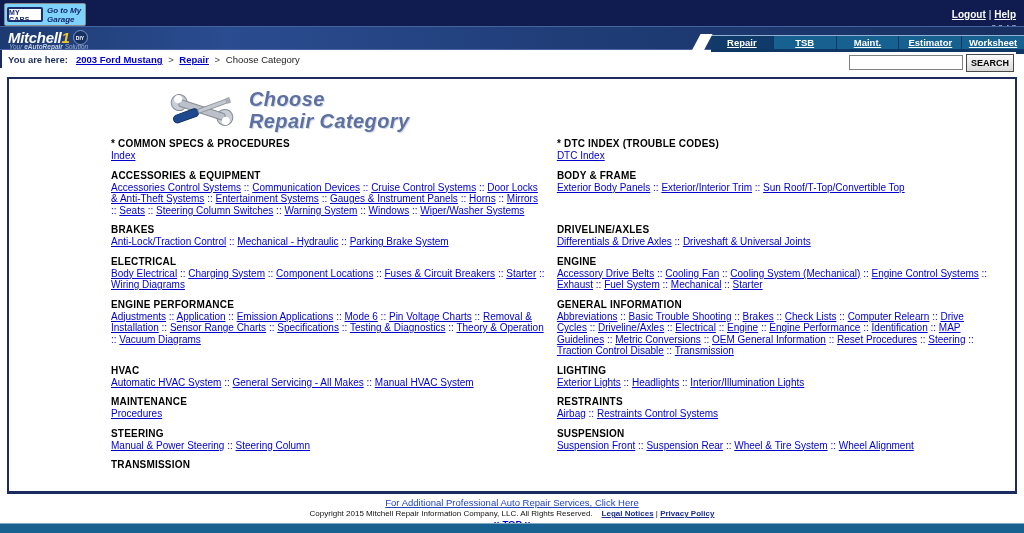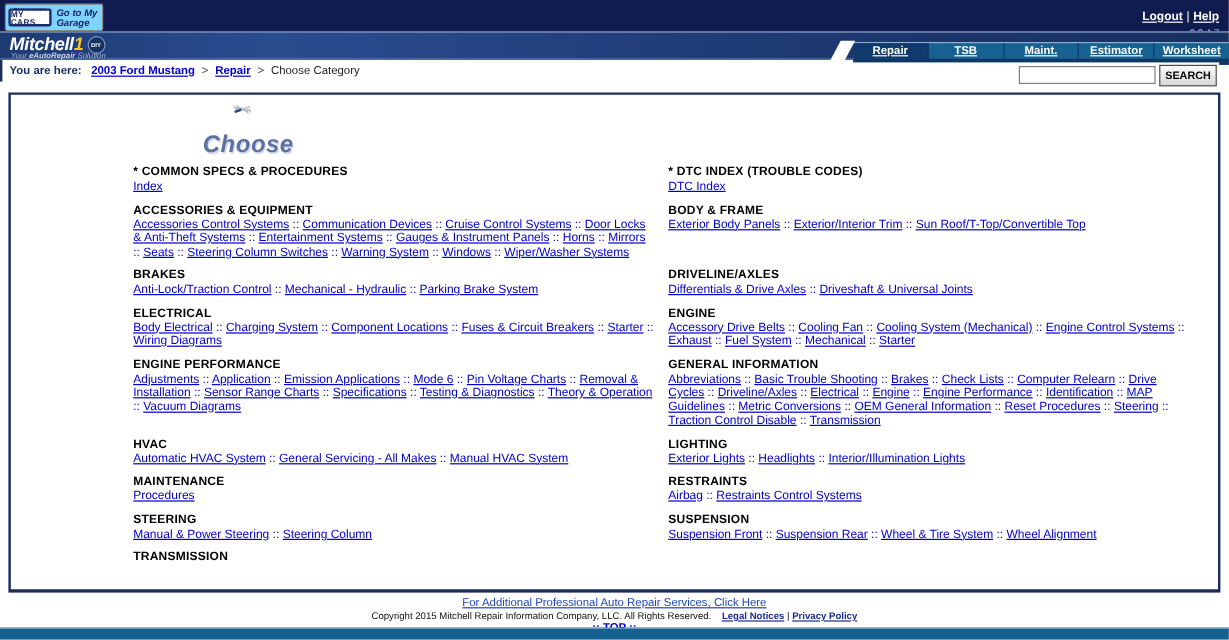--- a/index.html
+++ b/index.html
@@ -82,21 +82,21 @@
     height:18px;font-size:9px;font-weight:bold;color:#000000;
     background:linear-gradient(#fbfbfb,#d9d9d9);border:1px solid #4a4a4a;
     padding:0 4px;font-family:"Liberation Sans",sans-serif;cursor:pointer;
   }
 
   
   .content{
     position:absolute;left:7px;right:7px;top:77px;bottom:39px;
     background:#ffffff;border:2px solid #1b2c5e;border-bottom-width:3px;box-sizing:border-box;overflow:hidden;
   }
-  .pagehead{display:flex;align-items:flex-start;gap:14px;margin:7px 0 2px 160px;height:46px;flex-direction:column;}
+  .pagehead{display:flex;align-items:flex-end;gap:14px;margin:7px 0 2px 160px;height:46px;}
   .pagetitle{
     font-size:20px;font-weight:bold;font-style:italic;color:#5d70a0;line-height:22px;
     letter-spacing:0.4px;text-shadow:1px 1px 0 #d3daea;
   }
 
   .cats{border-collapse:collapse;margin:6px 12px 0 102px;}
   .cats td{vertical-align:top;width:440px;padding:0 12px 8px 0;}
   .cat-heading{font-size:10px;font-weight:bold;color:#000000;letter-spacing:0.2px;margin-bottom:1px;}
   .cat-links{font-size:10px;line-height:11.5px;color:#0000cc;}
   .cat-links a{color:#0000cc;text-decoration:underline;}
@@ -176,20 +176,21 @@
         <circle cx="59" cy="25" r="4" fill="#ffffff"></circle>
       </g>
       <g transform="rotate(-20 33 22)">
         <rect x="3" y="18" width="26" height="8" rx="4" fill="#1d4a8f" stroke="#10305f" stroke-width="1"></rect>
         <rect x="29" y="20" width="30" height="4" fill="#c4c9d0" stroke="#868c96" stroke-width="0.8"></rect>
         <rect x="59" y="19" width="4" height="6" fill="#a7adb6"></rect>
       </g>
     </svg>
     <div class="pagetitle">
       <div>Choose</div>
+      <div>Repair Category</div>
     </div>
   </div>
   <table class="cats">
     <tbody id="cat-tbody">
         <tr>
           <td>
             <div class="cat-heading">* COMMON SPECS &amp; PROCEDURES</div>
             <div class="cat-links"><a>Index</a></div>
           </td>
           <td>

